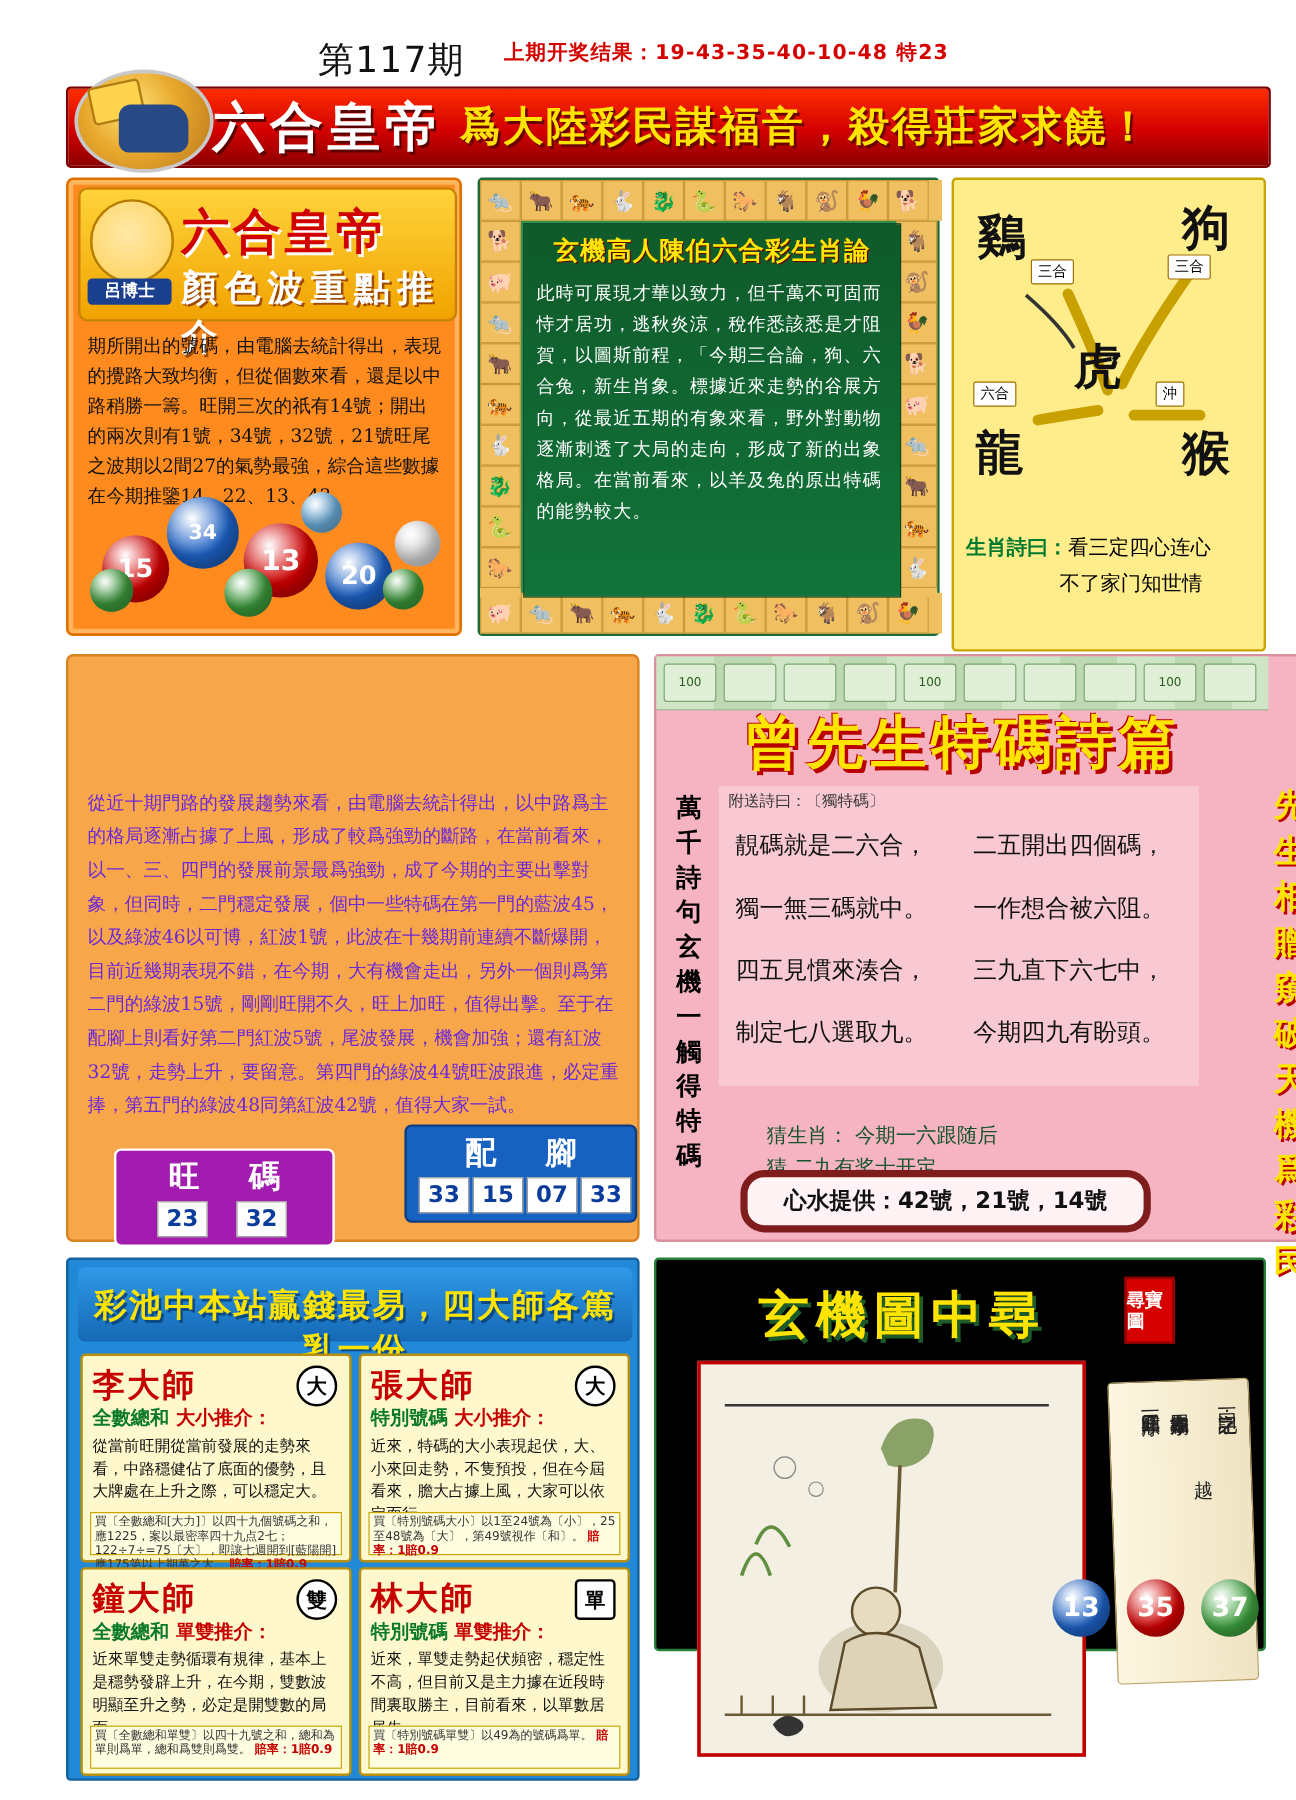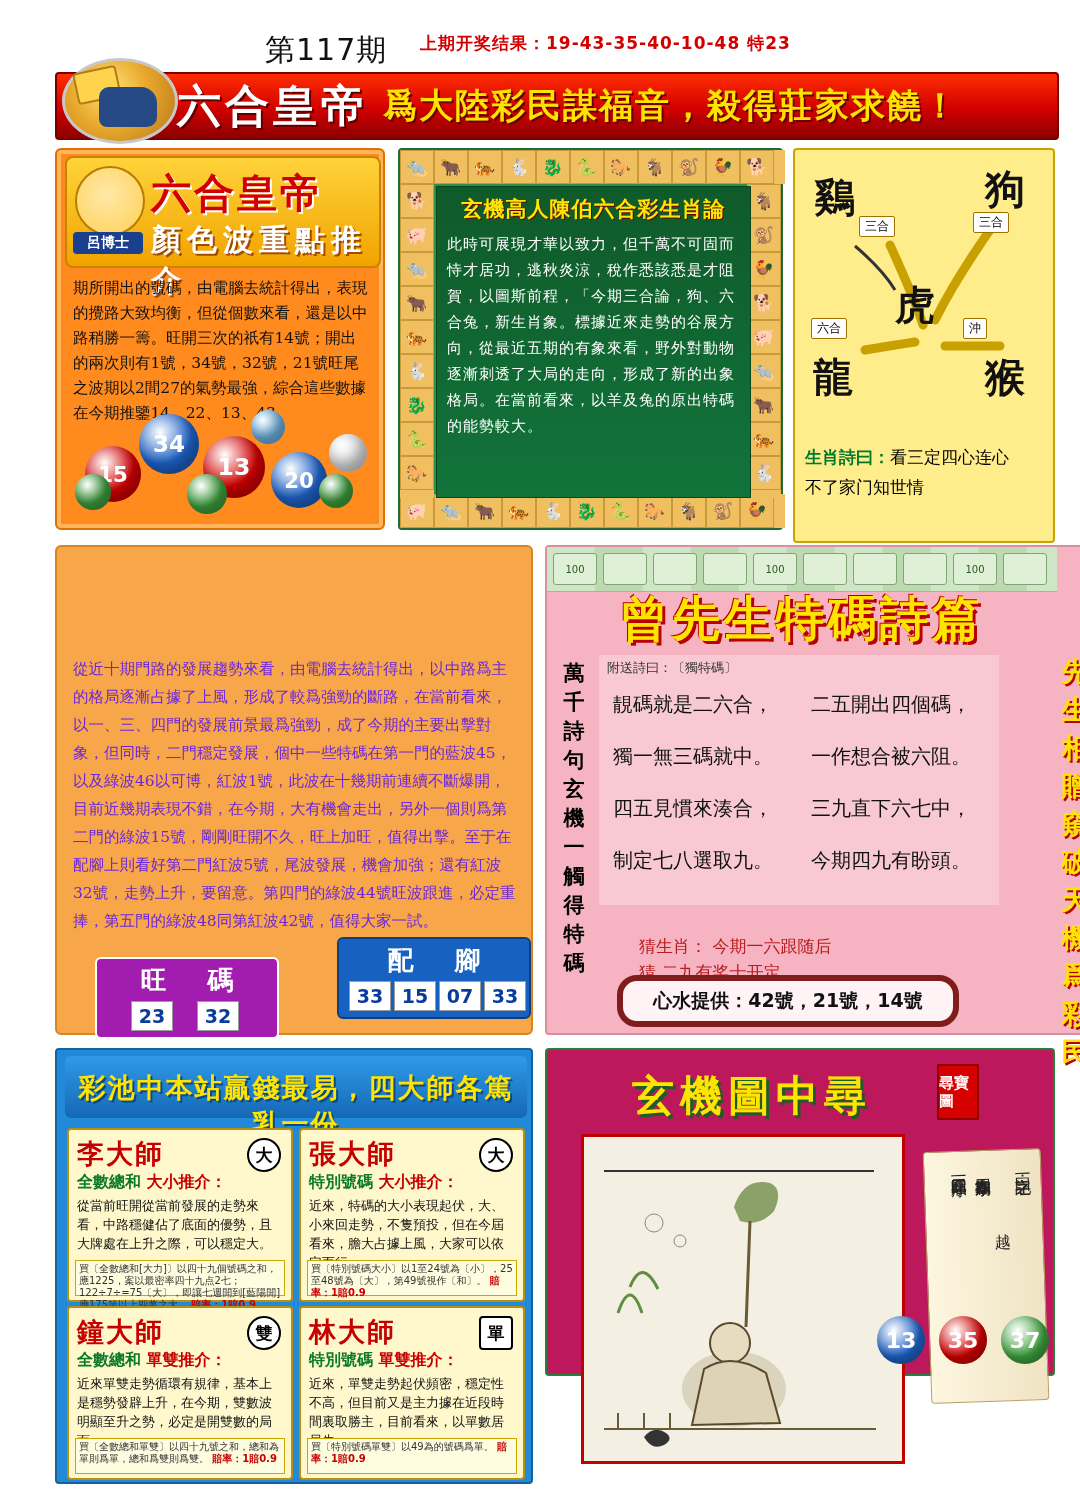--- a/index.html
+++ b/index.html
@@ -211,21 +211,21 @@
   }
   .p5 .poembox{
     position:absolute;left:52px;top:108px;width:400px;height:250px;
     background:rgba(255,255,255,0.28);
   }
   .p5 .poembox .note{position:absolute;left:8px;top:4px;font-size:13px;color:#333;}
   .p5 .prow{position:absolute;width:400px;font-size:20px;color:#111;
     font-family:"DejaVu Serif","Liberation Serif",serif;}
   .p5 .prow span.a{position:absolute;left:14px;}
   .p5 .prow span.b{position:absolute;left:212px;}
-  .p5 .guess{position:absolute;left:92px;font-size:17px;color:#b91c1c;
+  .p5 .guess{position:absolute;left:92px;font-size:17px;color:#14532d;
     font-family:"DejaVu Serif","Liberation Serif",serif;}
   .p5 .xinshui{
     position:absolute;left:70px;top:428px;width:330px;height:40px;
     background:#fff3f6;border:6px solid #7f1d1d;border-radius:20px;
     display:flex;align-items:center;justify-content:center;
     font-size:19px;color:#111;font-weight:bold;
   }
   
   .p6{
     left:55px;top:1048px;width:478px;height:436px;
@@ -264,21 +264,21 @@
   }
   .mastercard .foot{
     position:absolute;left:6px;bottom:4px;width:210px;height:36px;
     background:#fffde0;border:1px solid #c9a600;font-size:10px;line-height:12px;color:#333;
     padding:2px 3px;box-sizing:border-box;
   }
   .mastercard .foot b{color:#c60000;}
   
   .p7{
     left:545px;top:1048px;width:510px;height:328px;
-    background:#be185d;border:2px solid #27803a;border-radius:4px;padding-left:48px;
+    background:#000000;border:2px solid #27803a;border-radius:4px;padding-left:48px;
   }
   .p7 .title{
     position:absolute;left:40px;top:18px;width:330px;text-align:center;
     font-size:42px;font-weight:bold;color:#ffe400;letter-spacing:6px;
     text-shadow:3px 3px 0 #1d5c28;
   }
   .p7 .xunbao{
     position:absolute;right:74px;top:14px;width:38px;height:52px;background:#d60000;
     border:2px solid #8e0000;color:#fff;font-size:15px;font-weight:bold;
     display:flex;flex-direction:column;align-items:center;justify-content:center;line-height:18px;
@@ -328,21 +328,21 @@
   <div class="panel p1">
     <div class="banner">
       <div class="face"></div>
       <div class="facelabel">呂博士</div>
       <div class="t1">六合皇帝</div>
       <div class="t2">顏色波重點推介</div>
     </div>
     <div class="body">期所開出的號碼，由電腦去統計得出，表現的攪路大致均衡，但從個數來看，還是以中路稍勝一籌。旺開三次的祇有14號；開出的兩次則有1號，34號，32號，21號旺尾之波期以2間27的氣勢最強，綜合這些數據在今期推鑒14、22、13、43。</div>
     <div class="balls" id="cw-balls">
         <div class="ball" style="left: 18px; top: 38px; width: 56px; height: 56px; background: radial-gradient(circle at 35% 30%, rgb(255, 255, 255) 0%, rgb(212, 0, 0) 55%, rgb(212, 0, 0) 100%); font-size: 21.28px;">15</div>
-        <div class="ball" style="left: 72px; top: 6px; width: 60px; height: 60px; background: radial-gradient(circle at 35% 30%, rgb(255, 255, 255) 0%, rgb(30, 99, 200) 55%, rgb(30, 99, 200) 100%); font-size: 23px;">34</div>
+        <div class="ball" style="left: 72px; top: 6px; width: 60px; height: 60px; background: radial-gradient(circle at 35% 30%, rgb(255, 255, 255) 0%, rgb(30, 99, 200) 55%, rgb(30, 99, 200) 100%); font-size: 17px;">34</div>
         <div class="ball" style="left: 136px; top: 28px; width: 62px; height: 62px; background: radial-gradient(circle at 35% 30%, rgb(255, 255, 255) 0%, rgb(212, 0, 0) 55%, rgb(212, 0, 0) 100%); font-size: 23.56px;">13</div>
         <div class="ball" style="left: 204px; top: 44px; width: 56px; height: 56px; background: radial-gradient(circle at 35% 30%, rgb(255, 255, 255) 0%, rgb(30, 99, 200) 55%, rgb(30, 99, 200) 100%); font-size: 21.28px;">20</div>
         <div class="ball" style="left: 8px; top: 66px; width: 36px; height: 36px; background: radial-gradient(circle at 35% 30%, rgb(255, 255, 255) 0%, rgb(63, 163, 63) 55%, rgb(63, 163, 63) 100%); font-size: 13.68px;"></div>
         <div class="ball" style="left: 120px; top: 66px; width: 40px; height: 40px; background: radial-gradient(circle at 35% 30%, rgb(255, 255, 255) 0%, rgb(63, 163, 63) 55%, rgb(63, 163, 63) 100%); font-size: 15.2px;"></div>
         <div class="ball" style="left: 184px; top: 2px; width: 34px; height: 34px; background: radial-gradient(circle at 35% 30%, rgb(255, 255, 255) 0%, rgb(111, 182, 232) 55%, rgb(111, 182, 232) 100%); font-size: 12.92px;"></div>
         <div class="ball" style="left: 262px; top: 26px; width: 38px; height: 38px; background: radial-gradient(circle at 35% 30%, rgb(255, 255, 255) 0%, rgb(226, 226, 226) 55%, rgb(226, 226, 226) 100%); font-size: 14.44px;"></div>
         <div class="ball" style="left: 252px; top: 66px; width: 34px; height: 34px; background: radial-gradient(circle at 35% 30%, rgb(255, 255, 255) 0%, rgb(63, 163, 63) 55%, rgb(63, 163, 63) 100%); font-size: 12.92px;"></div>
       </div>
   </div>
 
@@ -417,21 +417,21 @@
         <div class="zodname" style="left: 190px; top: 200px;">猴</div>
       </div>
     <div id="sanhe-tags">
         <div class="tagbox" style="left: 64px; top: 66px;">三合</div>
         <div class="tagbox" style="left: 178px; top: 62px;">三合</div>
         <div class="tagbox" style="left: 16px; top: 168px;">六合</div>
         <div class="tagbox" style="left: 168px; top: 168px;">沖</div>
       </div>
     <div class="poem">
       <span class="lbl">生肖詩曰：</span><span>看三定四心连心</span><br>
-      <span style="">不了家门知世情</span>
+      <span style="margin-left:78px">不了家门知世情</span>
     </div>
   </div>
 
   <div class="panel p4">
     <div class="body">從近十期門路的發展趨勢來看，由電腦去統計得出，以中路爲主的格局逐漸占據了上風，形成了較爲強勁的斷路，在當前看來，以一、三、四門的發展前景最爲強勁，成了今期的主要出擊對象，但同時，二門穩定發展，個中一些特碼在第一門的藍波45，以及綠波46以可博，紅波1號，此波在十幾期前連續不斷爆開，目前近幾期表現不錯，在今期，大有機會走出，另外一個則爲第二門的綠波15號，剛剛旺開不久，旺上加旺，值得出擊。至于在配腳上則看好第二門紅波5號，尾波發展，機會加強；還有紅波32號，走勢上升，要留意。第四門的綠波44號旺波跟進，必定重捧，第五門的綠波48同第紅波42號，值得大家一試。</div>
     <div class="boxred">
       <div class="cap">旺 碼</div>
       <div id="wang-nums">
           <div class="numchip" style="left: 34px;">23</div>
           <div class="numchip" style="left: 100px;">32</div>

